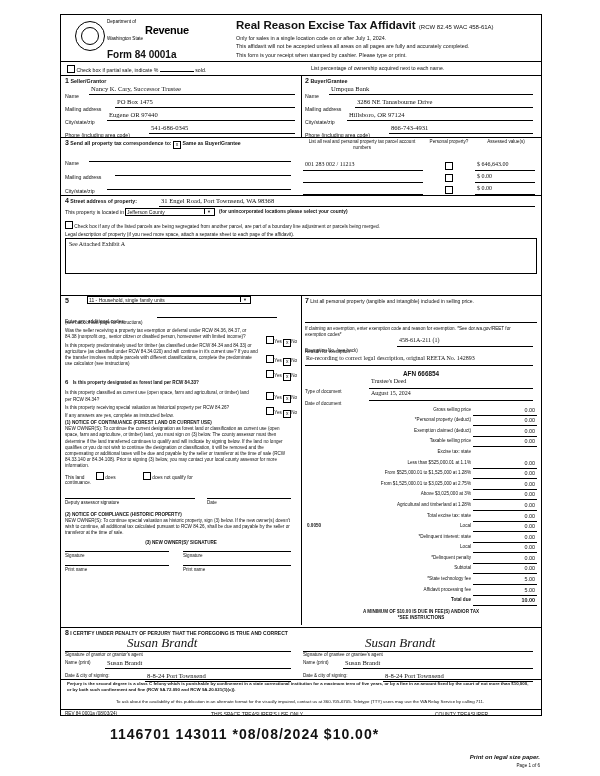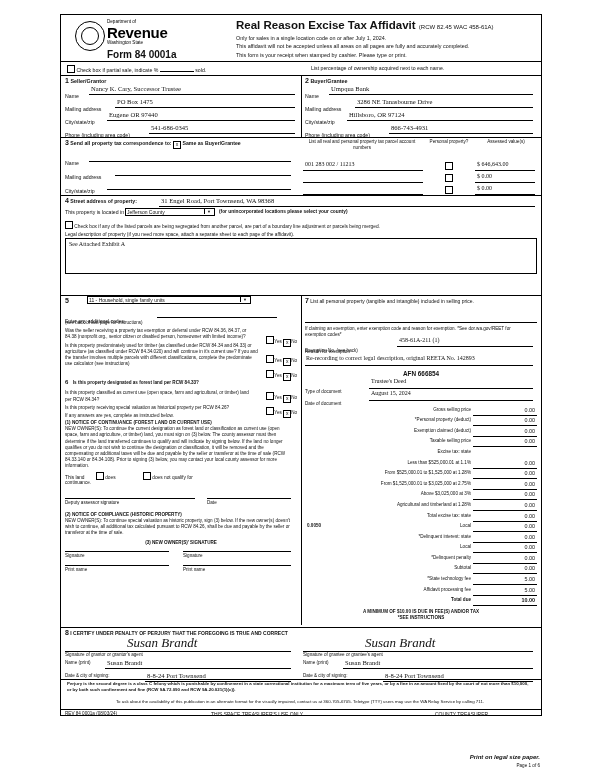--- a/index.html
+++ b/index.html
@@ -3,21 +3,21 @@
 <meta charset="utf-8">
 <style>
   html,body{margin:0;padding:0;background:#ffffff;}
   body{width:600px;height:776px;font-family:"Liberation Sans",sans-serif;color:#111;position:relative;overflow:hidden;}
   .page{position:absolute;left:0;top:0;width:600px;height:776px;}
   .sheet{position:absolute;left:60px;top:14px;width:480px;height:700px;border:1px solid #000;background:#fff;}
   
   .hdr{position:relative;height:46px;border-bottom:0;}
   .dept{position:absolute;left:46px;top:4px;width:90px;font-size:5px;line-height:1.25;color:#000;}
   .dept .l1{font-size:4.6px;}
-  .dept .rev{font-size:15px;font-weight:bold;letter-spacing:-0.3px;line-height:1;}
+  .dept .rev{font-size:11px;font-weight:bold;letter-spacing:-0.3px;line-height:1;margin-left:38px;}
   .dept .ws{font-size:4.6px;}
   .logo{position:absolute;left:14px;top:6px;width:28px;height:28px;border-radius:50%;border:1px solid #000;}
   .logo:after{content:"";position:absolute;left:5px;top:5px;width:16px;height:16px;border:1px solid #000;border-radius:50%;}
   .formno{position:absolute;left:46px;top:34px;font-size:10px;font-weight:bold;}
   .title{position:absolute;left:175px;top:4px;font-size:11.5px;font-weight:bold;}
   .title .rcw{font-size:6px;font-weight:normal;}
   .subtitle{position:absolute;left:175px;top:19px;font-size:5.4px;line-height:1.55;width:300px;}
   .hdrline{position:absolute;left:0;top:46px;width:100%;border-top:1px solid #000;}
   
   .lbl{font-size:5.2px;}
@@ -445,15 +445,16 @@
 
     <div class="bottomtxt b" style="left:6px;top:666px;width:466px;">Perjury is the second degree is a class C felony which is punishable by confinement in a state correctional institution for a maximum term of five years, or by a fine in an amount fixed by the court of not more than $10,000, or by both such confinement and fine (RCW 9A.72.090 and RCW 9A.20.021(1)(c)).</div>
     <div class="bottomtxt center" style="left:6px;top:684px;width:466px;">To ask about the availability of this publication in an alternate format for the visually impaired, contact us at 360-705-6705. Teletype (TTY) users may use the WA Relay Service by calling 711.</div>
 
     <div class="line" style="left:0;top:694px;width:480px;"></div>
     <div style="position:absolute;left:4px;top:696px;font-size:4.6px;">REV 84 0001a (08/03/24)</div>
     <div style="position:absolute;left:150px;top:696px;font-size:5px;">THIS SPACE TREASURER'S USE ONLY</div>
     <div style="position:absolute;left:374px;top:696px;font-size:5px;">COUNTY TREASURER</div>
   </div>
 
+  <div class="stamp">1146701  143011  *08/08/2024  $10.00*</div>
   <div class="footnote">Print on legal size paper.</div>
   <div class="pagenum">Page 1 of 6</div>
 </div>
 
 </body></html>

